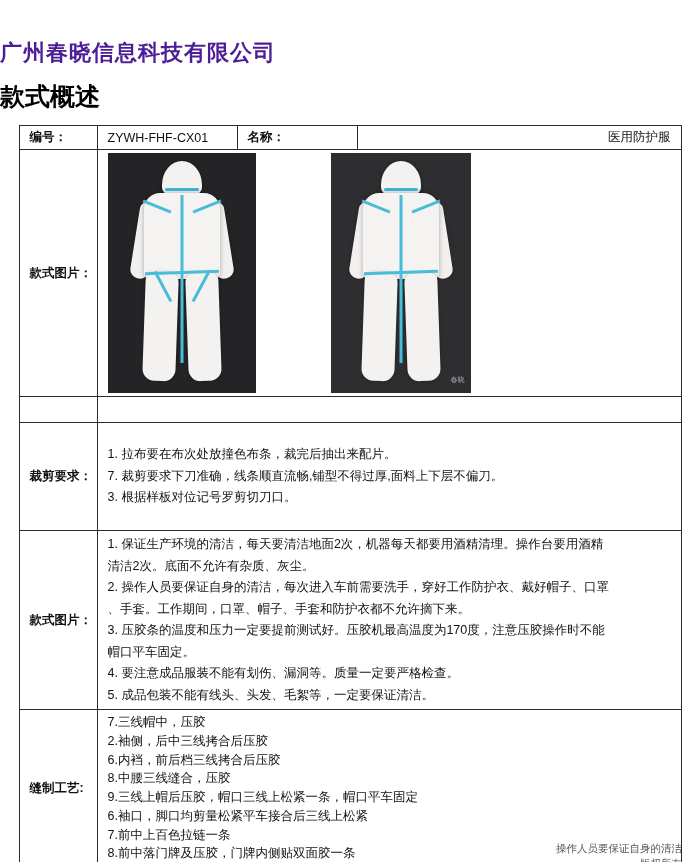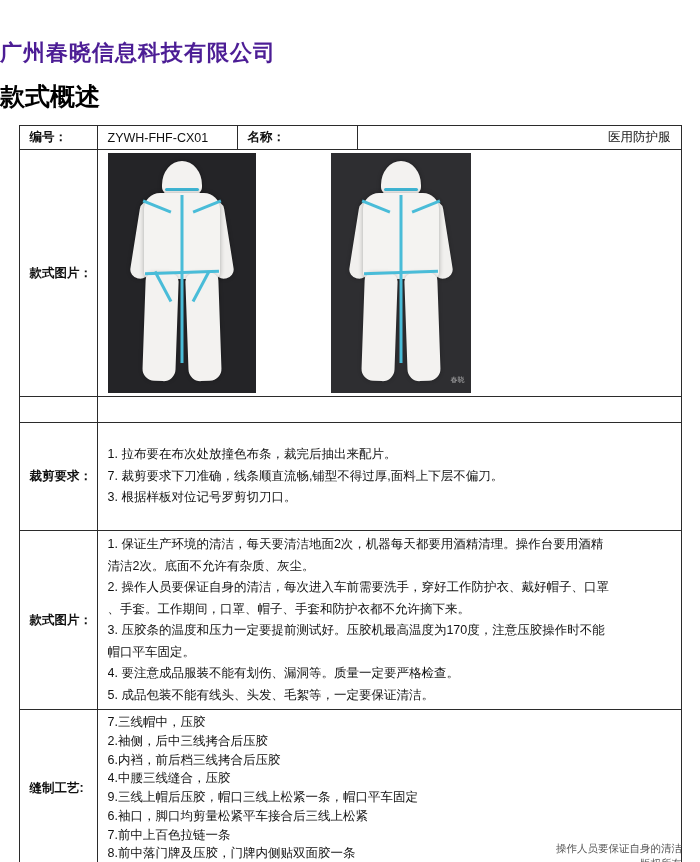--- a/index.html
+++ b/index.html
@@ -285,21 +285,21 @@
         <div class="line">5. 成品包装不能有线头、头发、毛絮等，一定要保证清洁。</div>
       </td>
     </tr>
 
     <tr>
       <td class="lbl">缝制工艺:</td>
       <td class="block-cell tight" colspan="3" style="height:150px">
         <div class="line">7.三线帽中，压胶</div>
         <div class="line">2.袖侧，后中三线拷合后压胶</div>
         <div class="line">6.内裆，前后档三线拷合后压胶</div>
-        <div class="line">4.中腰三线缝合，压胶</div>
+        <div class="line">8.中腰三线缝合，压胶</div>
         <div class="line">9.三线上帽后压胶，帽口三线上松紧一条，帽口平车固定</div>
         <div class="line">6.袖口，脚口均剪量松紧平车接合后三线上松紧</div>
         <div class="line">7.前中上百色拉链一条</div>
         <div class="line">8.前中落门牌及压胶，门牌内侧贴双面胶一条</div>
       </td>
     </tr>
   </tbody>
     </table>
 
   <div class="footer">

